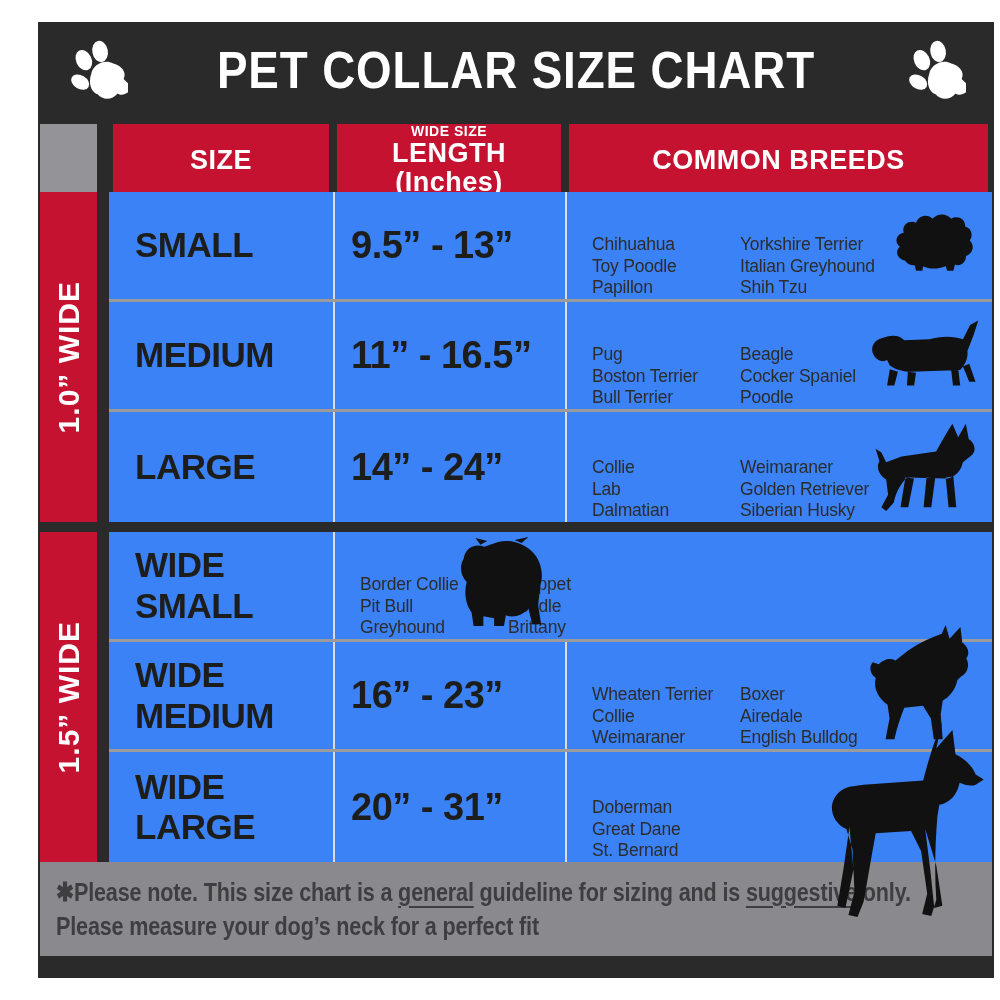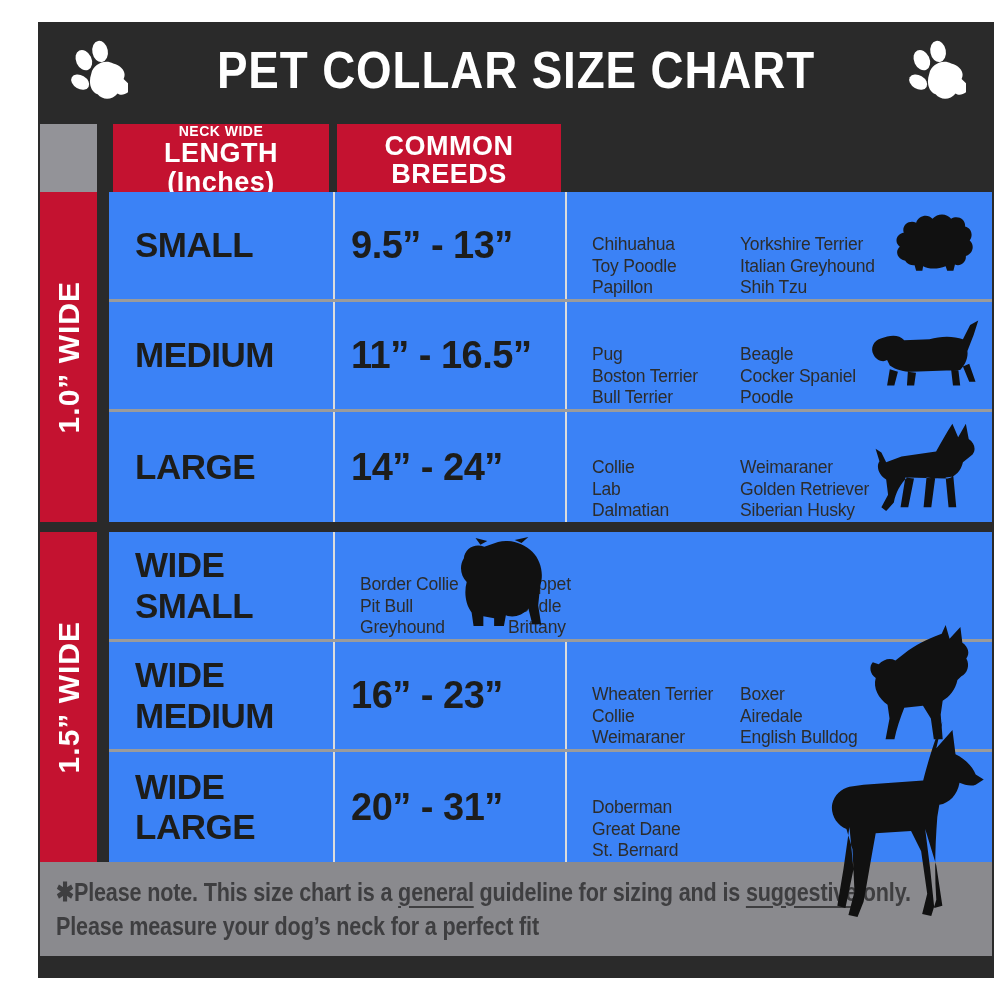--- a/index.html
+++ b/index.html
@@ -85,21 +85,24 @@
           <path d="M25,33 C31,25 44,25 50,33 C57,39 59,47 53,52 L57,63 C51,69 43,67 41,63 C33,67 24,63 22,55 C16,49 19,39 25,33 Z"></path>
         </g>
           </svg>
       </div>
     </div>
 
     <div class="header-row">
       <div class="gray-block"></div>
       <div></div>
       <div class="hcell">
-        <span class="h-sub">NECK WIDE</span>
+        <span class="h-main">SIZE</span>
+      </div>
+      <div class="hcell">
+        <span class="h-sub">WIDE SIZE</span>
         <span class="h-main">LENGTH (Inches)</span>
       </div>
       <div class="hcell">
         <span class="h-main">COMMON BREEDS</span>
       </div>
     </div>
 
     <div class="body">
 
       <div class="section">

